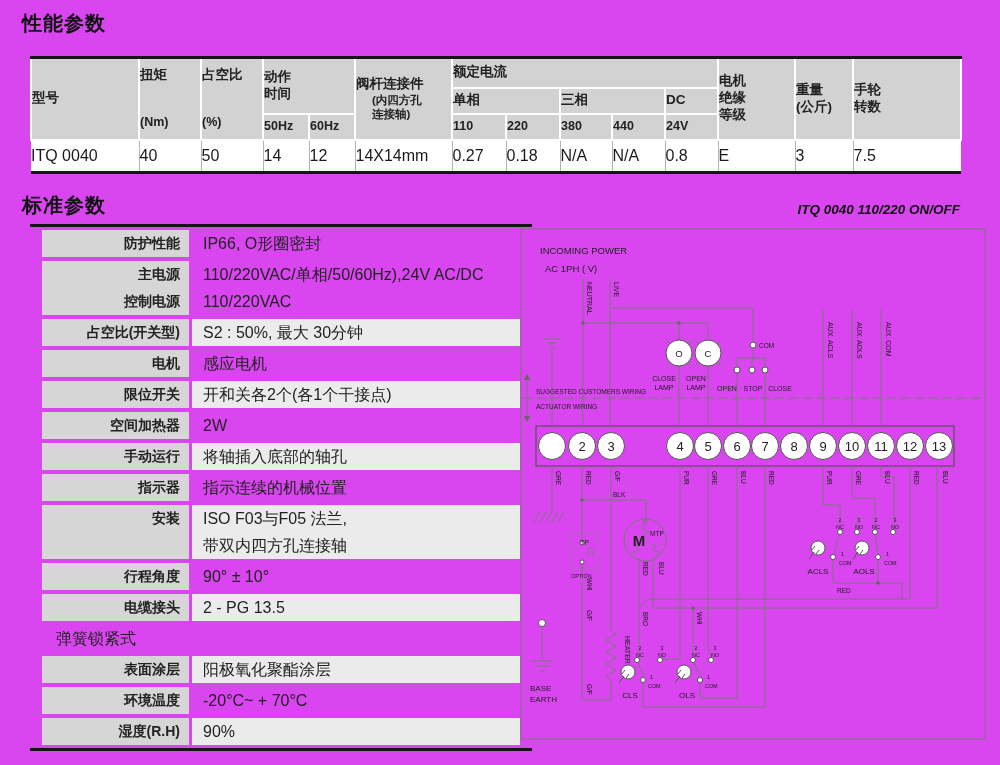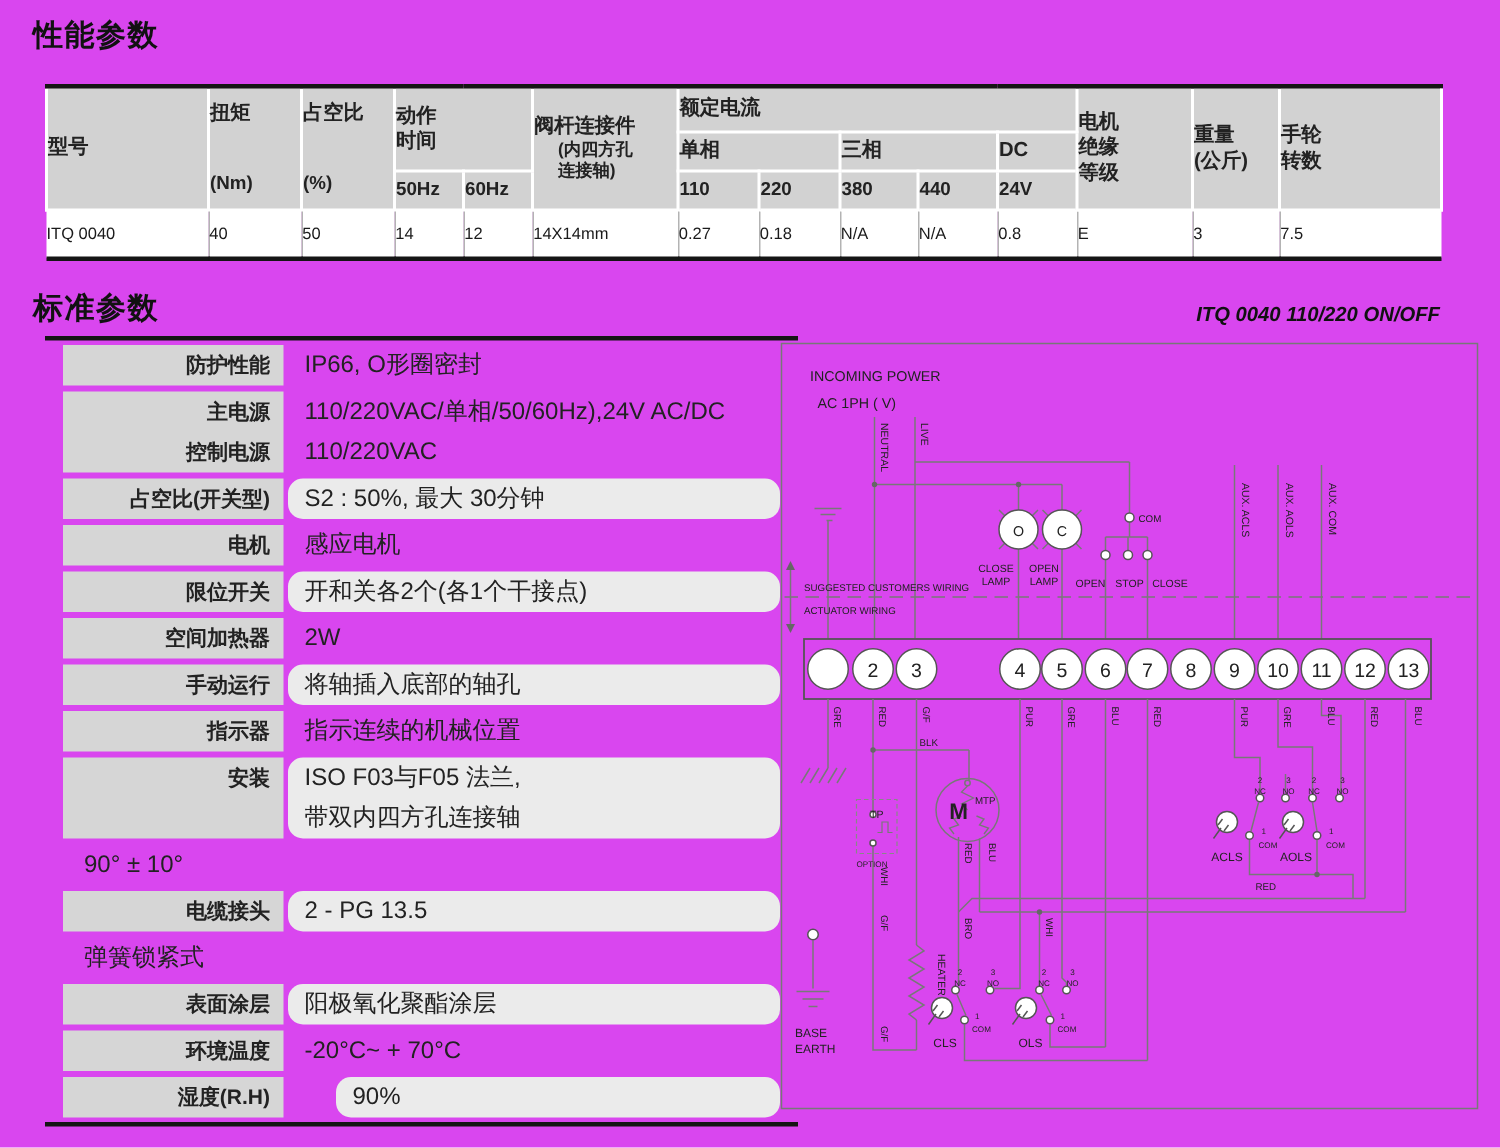--- a/index.html
+++ b/index.html
@@ -7,29 +7,29 @@
         font-family:"Liberation Sans","DejaVu Sans",sans-serif;color:#1a1a1a;overflow:hidden;}
   .h1{position:absolute;left:22px;font-size:20px;font-weight:bold;letter-spacing:1px;color:#111;}
   
   #perf{position:absolute;left:30px;top:56px;width:930px;border-collapse:collapse;table-layout:fixed;
         border-top:3px solid #151515;border-bottom:3px solid #151515;}
   #perf td{vertical-align:middle;padding:0;}
   #perf .hd{background:#d2d2d2;border:2px solid #fff;font-weight:bold;font-size:13.5px;line-height:1.25;color:#222;}
   #perf .sub{font-size:12.5px;font-weight:bold;margin-top:32px;}
   #perf .small{font-size:11.5px;font-weight:bold;padding-left:16px;}
   #perf .r1{height:30px}#perf .r2{height:26px}#perf .r3{height:26px}
-  #perf .dr td{height:30px;font-size:11px;background:#fff;border-left:1px solid #b3b3b3;}
+  #perf .dr td{height:30px;font-size:16px;background:#fff;border-left:1px solid #b3b3b3;}
   #perf .dr td:first-child{border-left:none;}
   
   #std{position:absolute;left:30px;top:224px;width:478px;border-top:3px solid #151515;border-bottom:3px solid #151515;padding:3px 12px;}
   .srow{display:flex;margin-bottom:4px;}
-  .srow:last-child{margin-bottom:0;gap:32px;}
+  .srow:last-child{margin-bottom:0;}
   .slabel{width:138px;background:#d6d6d6;text-align:right;padding-right:9px;font-weight:bold;font-size:14px;line-height:27px;color:#222;}
   .sval{flex:1;padding-left:11px;font-size:16px;line-height:27px;margin-left:3px;color:#222;}
-  .sval.g{background:#ebebeb;border-radius:10px;}
+  .sval.g{background:#ebebeb;}
   
   #dtitle{position:absolute;left:640px;top:202px;width:320px;text-align:right;
           font-size:13.5px;font-weight:bold;font-style:italic;color:#111;}
   #diag{position:absolute;left:515px;top:228px;}
   svg text{font-family:"Liberation Sans","DejaVu Sans",sans-serif;fill:#222;}
   .t9{font-size:9.5px;} .t7{font-size:7px;} .t65{font-size:6.5px;} .t55{font-size:5.4px;}
   .t8{font-size:8px;} .t13{font-size:13px;} .t15{font-size:15px;font-weight:bold;}
   .mid{text-anchor:middle;}
 </style>
 </head>
@@ -164,20 +164,21 @@
         <div class="sval">指示连续的机械位置</div>
       </div>
   <div class="srow">
     <div class="slabel">安装</div>
     <div class="sval g">
           <div>ISO F03与F05 法兰,</div>
           <div>带双内四方孔连接轴</div>
         </div>
   </div>
   <div class="srow">
+        <div class="slabel">行程角度</div>
         <div class="sval">90° ± 10°</div>
       </div>
   <div class="srow">
         <div class="slabel">电缆接头</div>
         <div class="sval g">2 - PG 13.5</div>
       </div>
   <div class="srow">
         <div class="sval">弹簧锁紧式</div>
       </div>
   <div class="srow">

